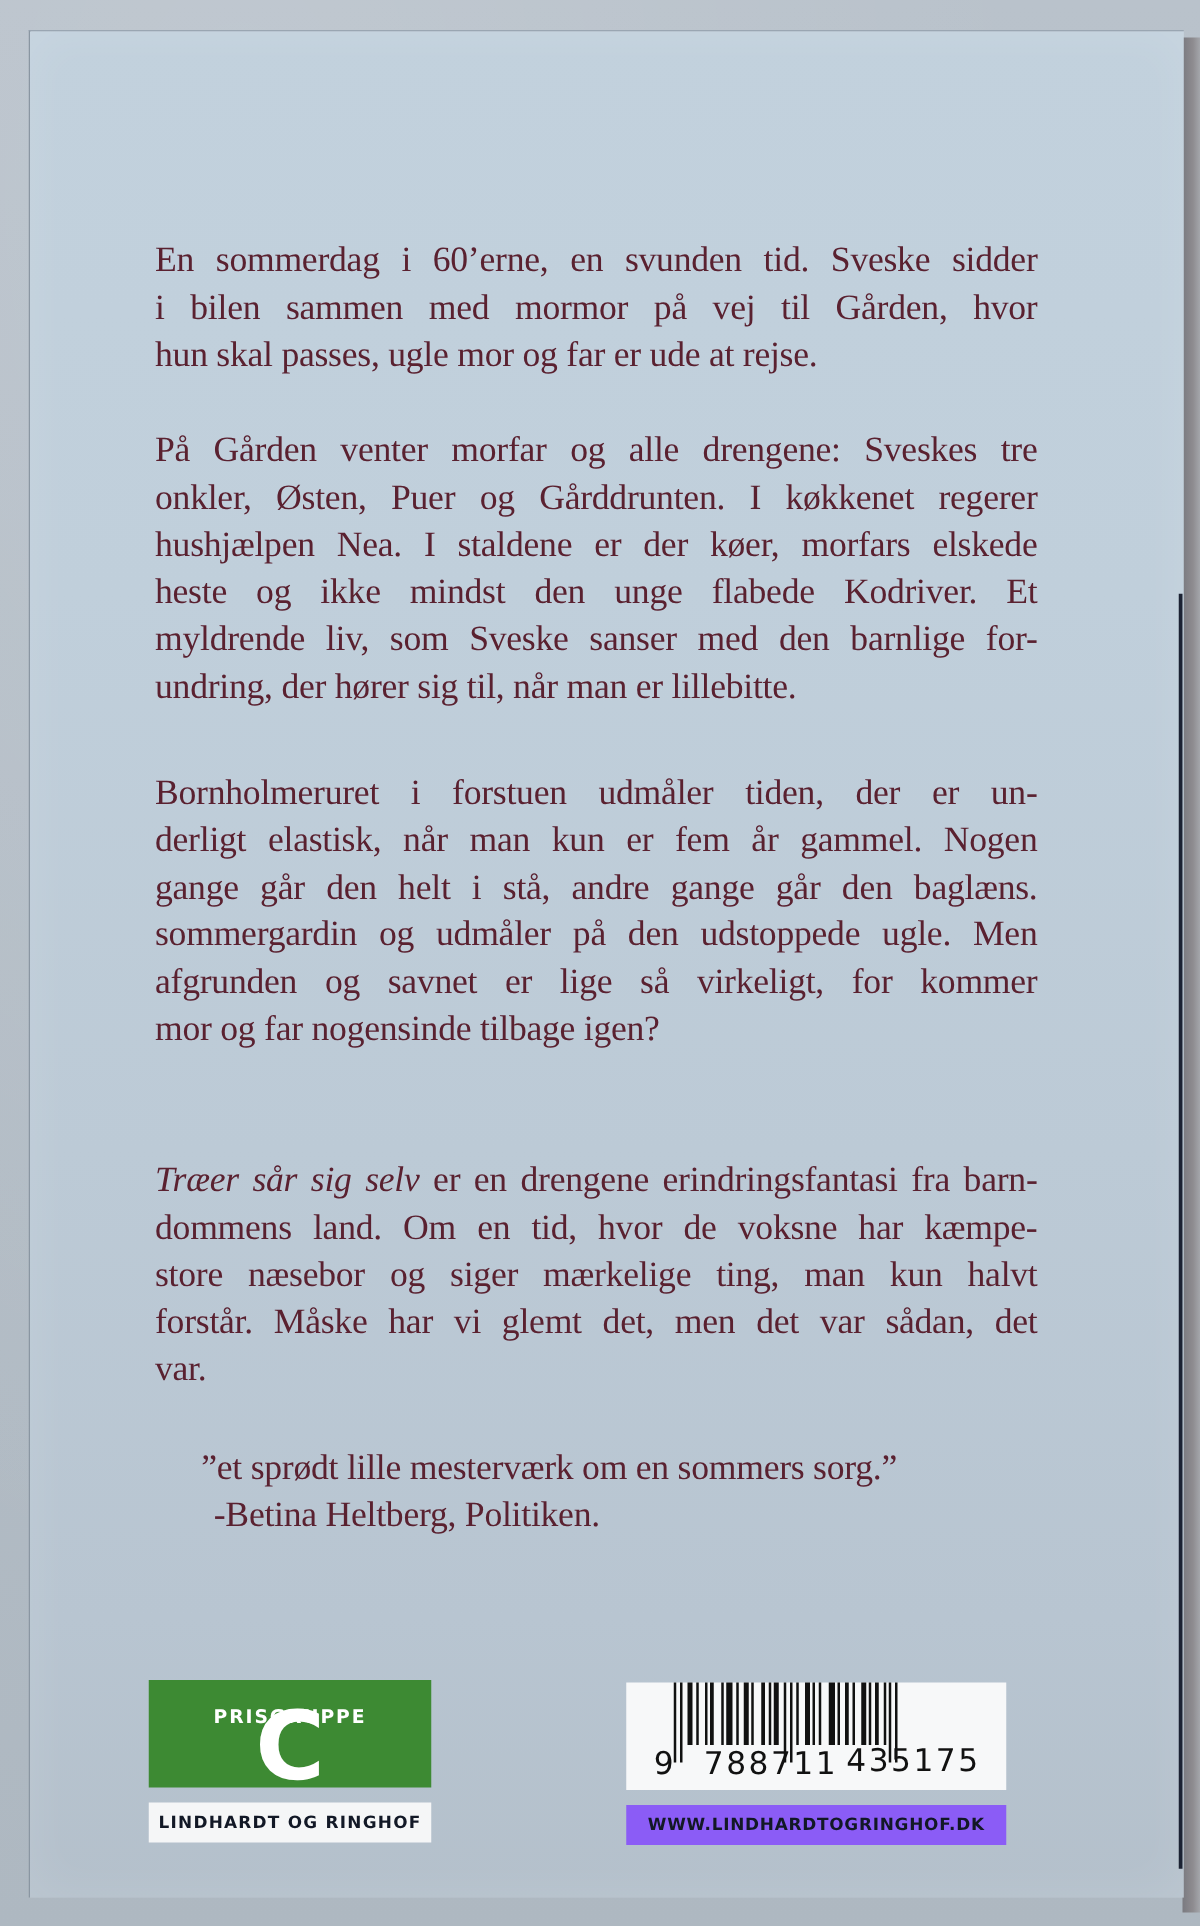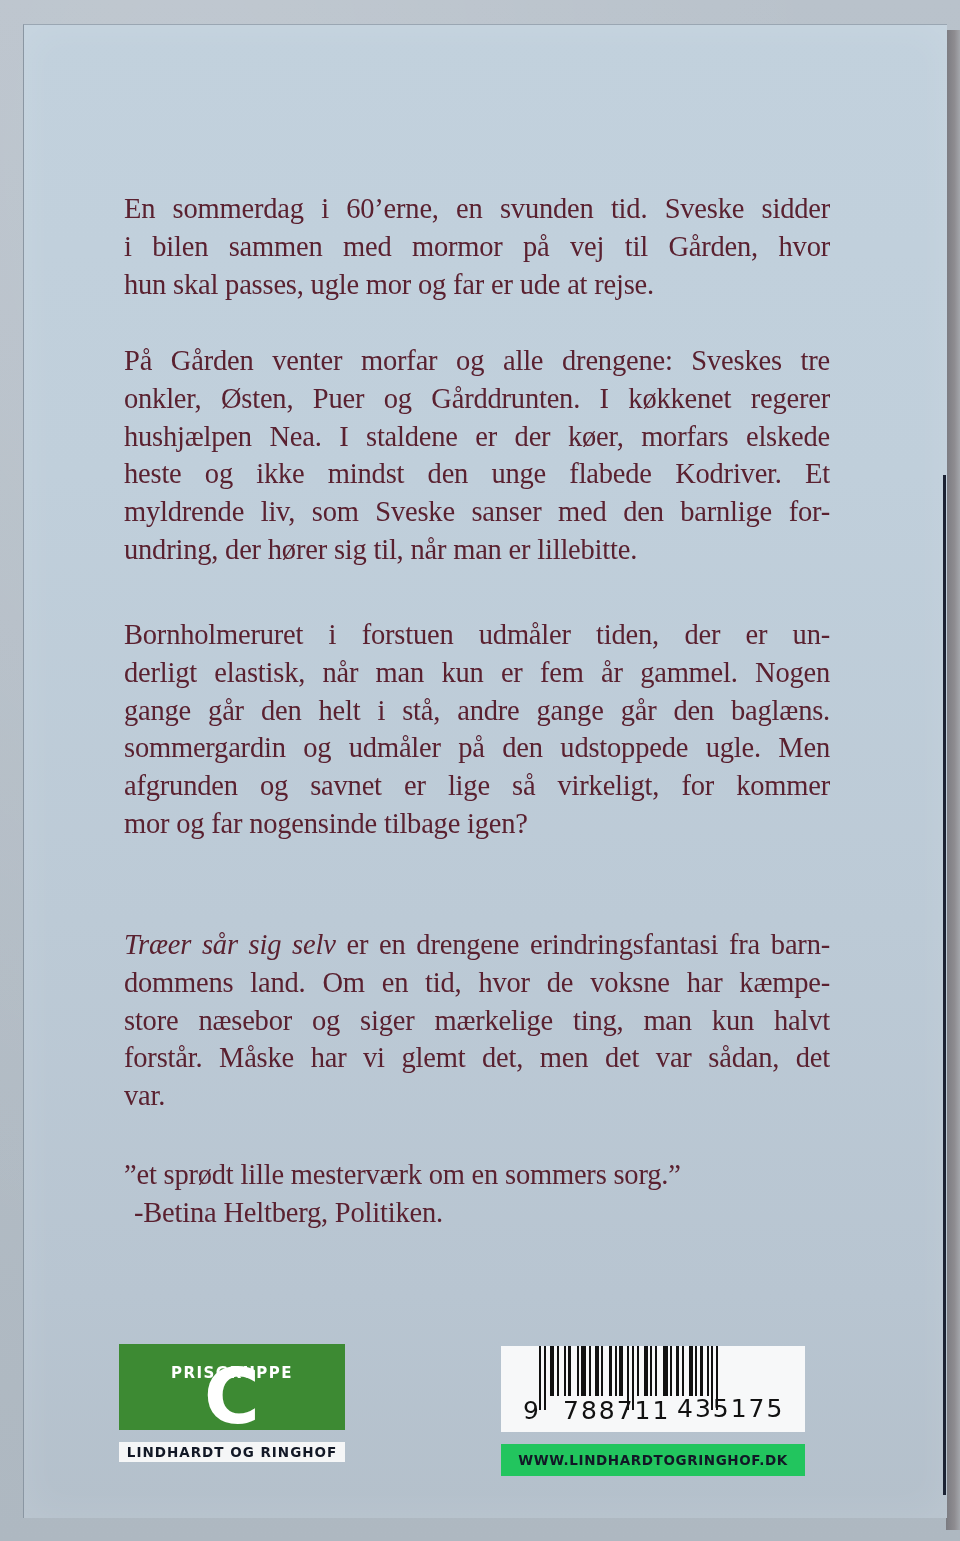--- a/index.html
+++ b/index.html
@@ -38,41 +38,41 @@
     letter-spacing: -0.2px;
   }
   .para { margin: 0; text-align: justify; text-align-last: left; }
   .para .line { display: block; white-space: nowrap; text-align: justify; text-align-last: justify; }
   .para .line.last { text-align-last: left; }
   .p1 { position: absolute; top: 0; }
   .p2 { position: absolute; top: 152px; }
   .p3 { position: absolute; top: 426px; }
   .p4 { position: absolute; top: 736px; }
   .quote { position: absolute; top: 966px; width: 706px; }
-  .quote .line { display: block; white-space: nowrap; }
+  .quote .line { display: block; white-space: nowrap; margin-left: 37px; }
   .quote .attrib { padding-left: 10px; }
   em.title { font-style: italic; }
 
   .price-box {
     position: absolute; left: 119px; top: 1344px; width: 226px; height: 86px;
     background: #3d8a33;
     color: #ffffff;
     font-family: "DejaVu Sans", sans-serif;
     text-align: center;
   }
   .price-label {
     position: absolute; left: 0; right: 0; top: 4px;
     font-size: 15px; font-weight: bold; letter-spacing: 1.5px; margin-top: 16px;
   }
   .price-letter {
     position: absolute; left: 0; right: 0; top: 14px;
     font-size: 76px; font-weight: bold; line-height: 78px;
   }
   .publisher-box {
-    position: absolute; left: 119px; top: 1442px; width: 226px; height: 20px;
+    position: absolute; left: 119px; top: 1442px; width: 226px; height: 32px;
     background: #f5f6f7;
     color: #121826;
     font-family: "DejaVu Sans", sans-serif;
     font-weight: bold; font-size: 13.5px; letter-spacing: 1px;
     display: flex; align-items: center; justify-content: center;
   }
   .barcode-box {
     position: absolute; left: 501px; top: 1346px; width: 304px; height: 86px;
     background: #f7f8f9;
   }
@@ -85,21 +85,21 @@
   .barcode-digits {
     position: absolute; left: 8px; top: 48px; width: 290px; height: 34px;
     font-family: "DejaVu Sans", sans-serif; font-size: 25px; color: #111;
     letter-spacing: 1px;
   }
   .barcode-digits .d0 { position: absolute; left: 14px; top: 2px; }
   .barcode-digits .d1 { position: absolute; left: 54px; top: 2px; letter-spacing: 2px; }
   .barcode-digits .d2 { position: absolute; left: 168px; top: 0; letter-spacing: 2px; }
   .url-box {
     position: absolute; left: 501px; top: 1444px; width: 304px; height: 32px;
-    background: #22c55e;
+    background: #8b5cf6;
     color: #121826;
     font-family: "DejaVu Sans", sans-serif;
     font-weight: bold; font-size: 13.5px; letter-spacing: 0.6px;
     display: flex; align-items: center; justify-content: center;
   }
 </style>
 </head>
 <body>
 
 <div class="surface"></div>

